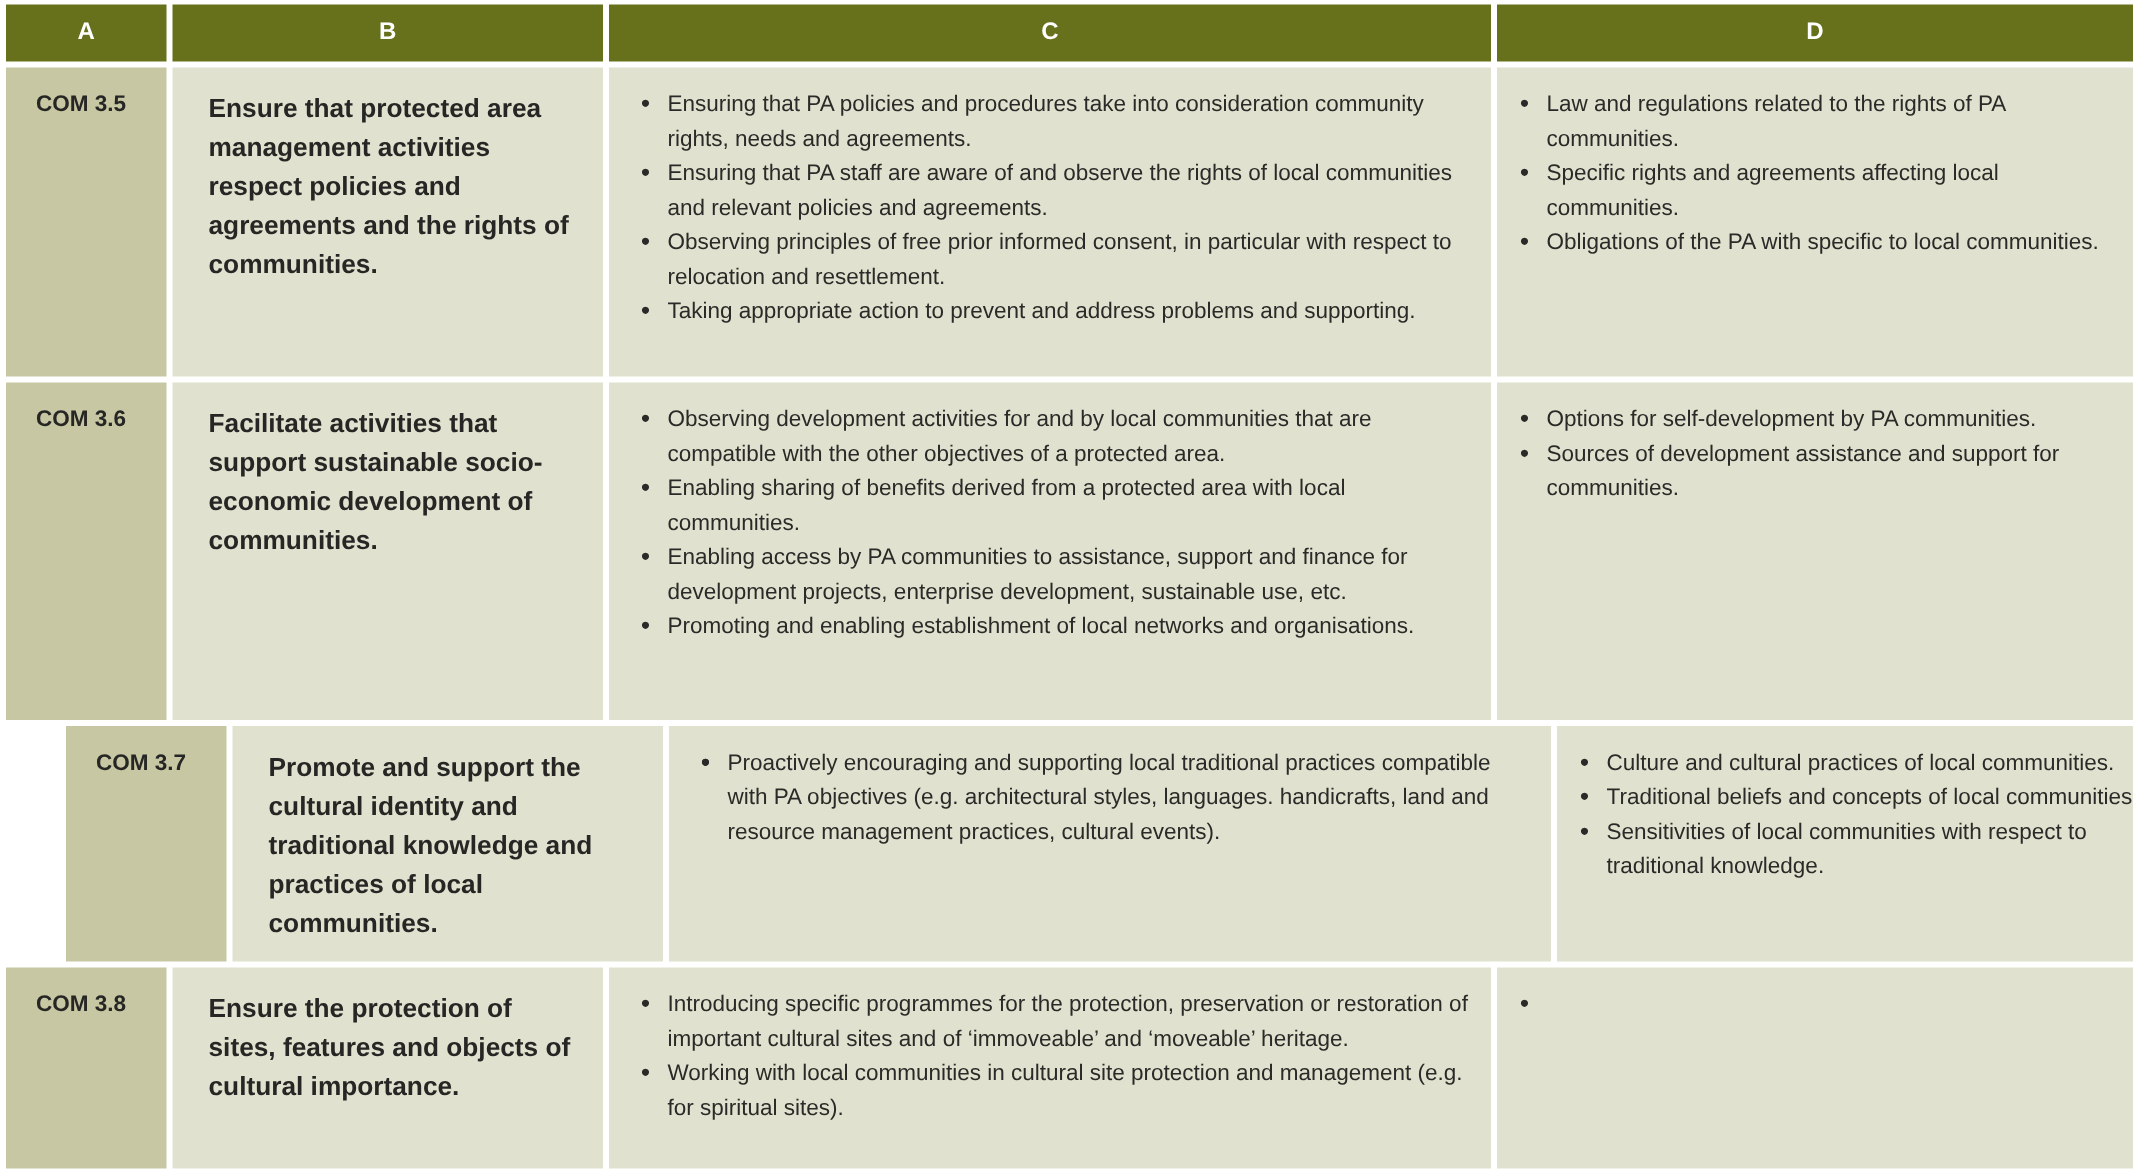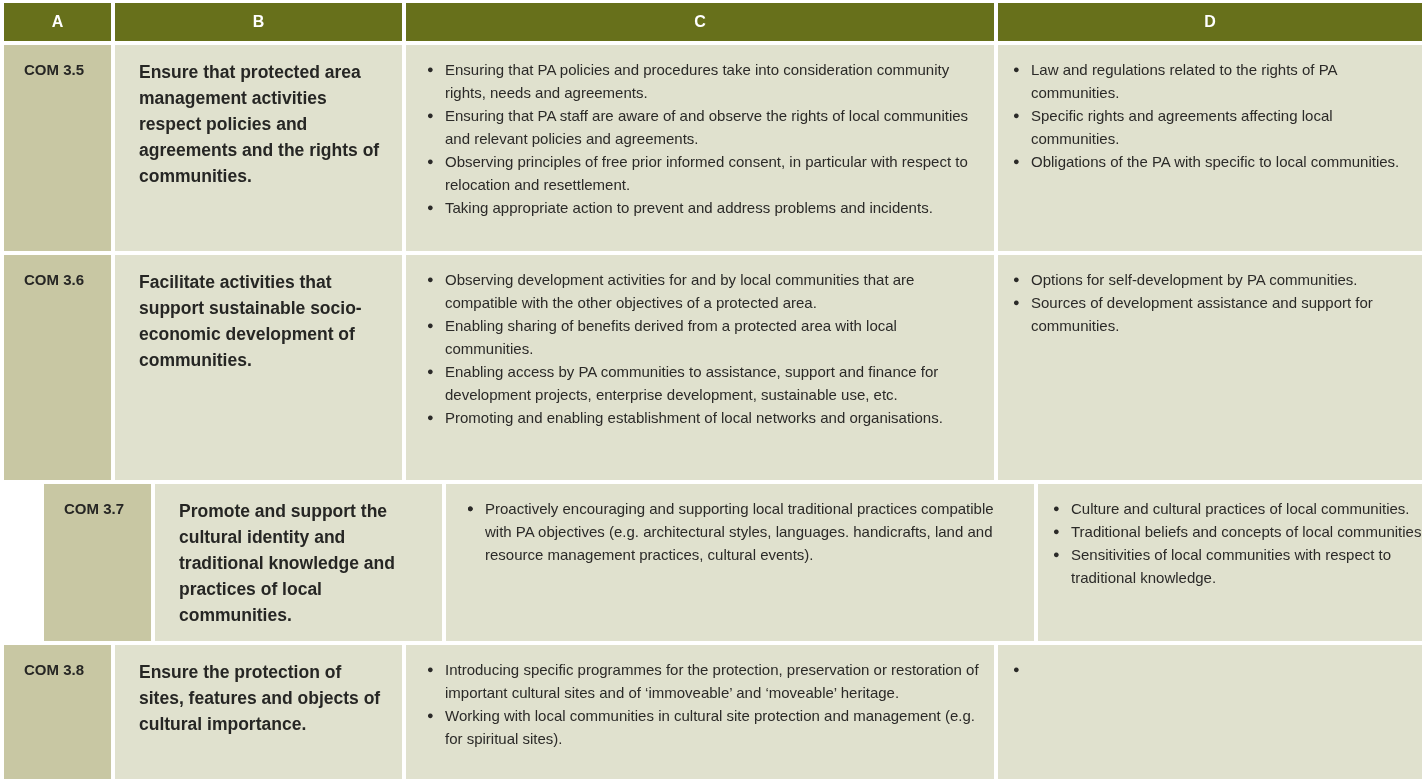--- a/index.html
+++ b/index.html
@@ -94,21 +94,21 @@
     <span class="li-text">Ensuring that PA staff are aware of and observe the rights of local communities and relevant policies and agreements.</span>
   </li>
 
   <li>
     <span class="bullet">●</span>
     <span class="li-text">Observing principles of free prior informed consent, in particular with respect to relocation and resettlement.</span>
   </li>
 
   <li>
     <span class="bullet">●</span>
-    <span class="li-text">Taking appropriate action to prevent and address problems and incidents.</span>
+    <span class="li-text">Taking appropriate action to prevent and address problems and supporting.</span>
   </li>
 </ul>
     </div>
     <div class="cell cell-d">
       <ul class="bullets">
   <li>
     <span class="bullet">●</span>
     <span class="li-text">Law and regulations related to the rights of PA communities.</span>
   </li>
 

